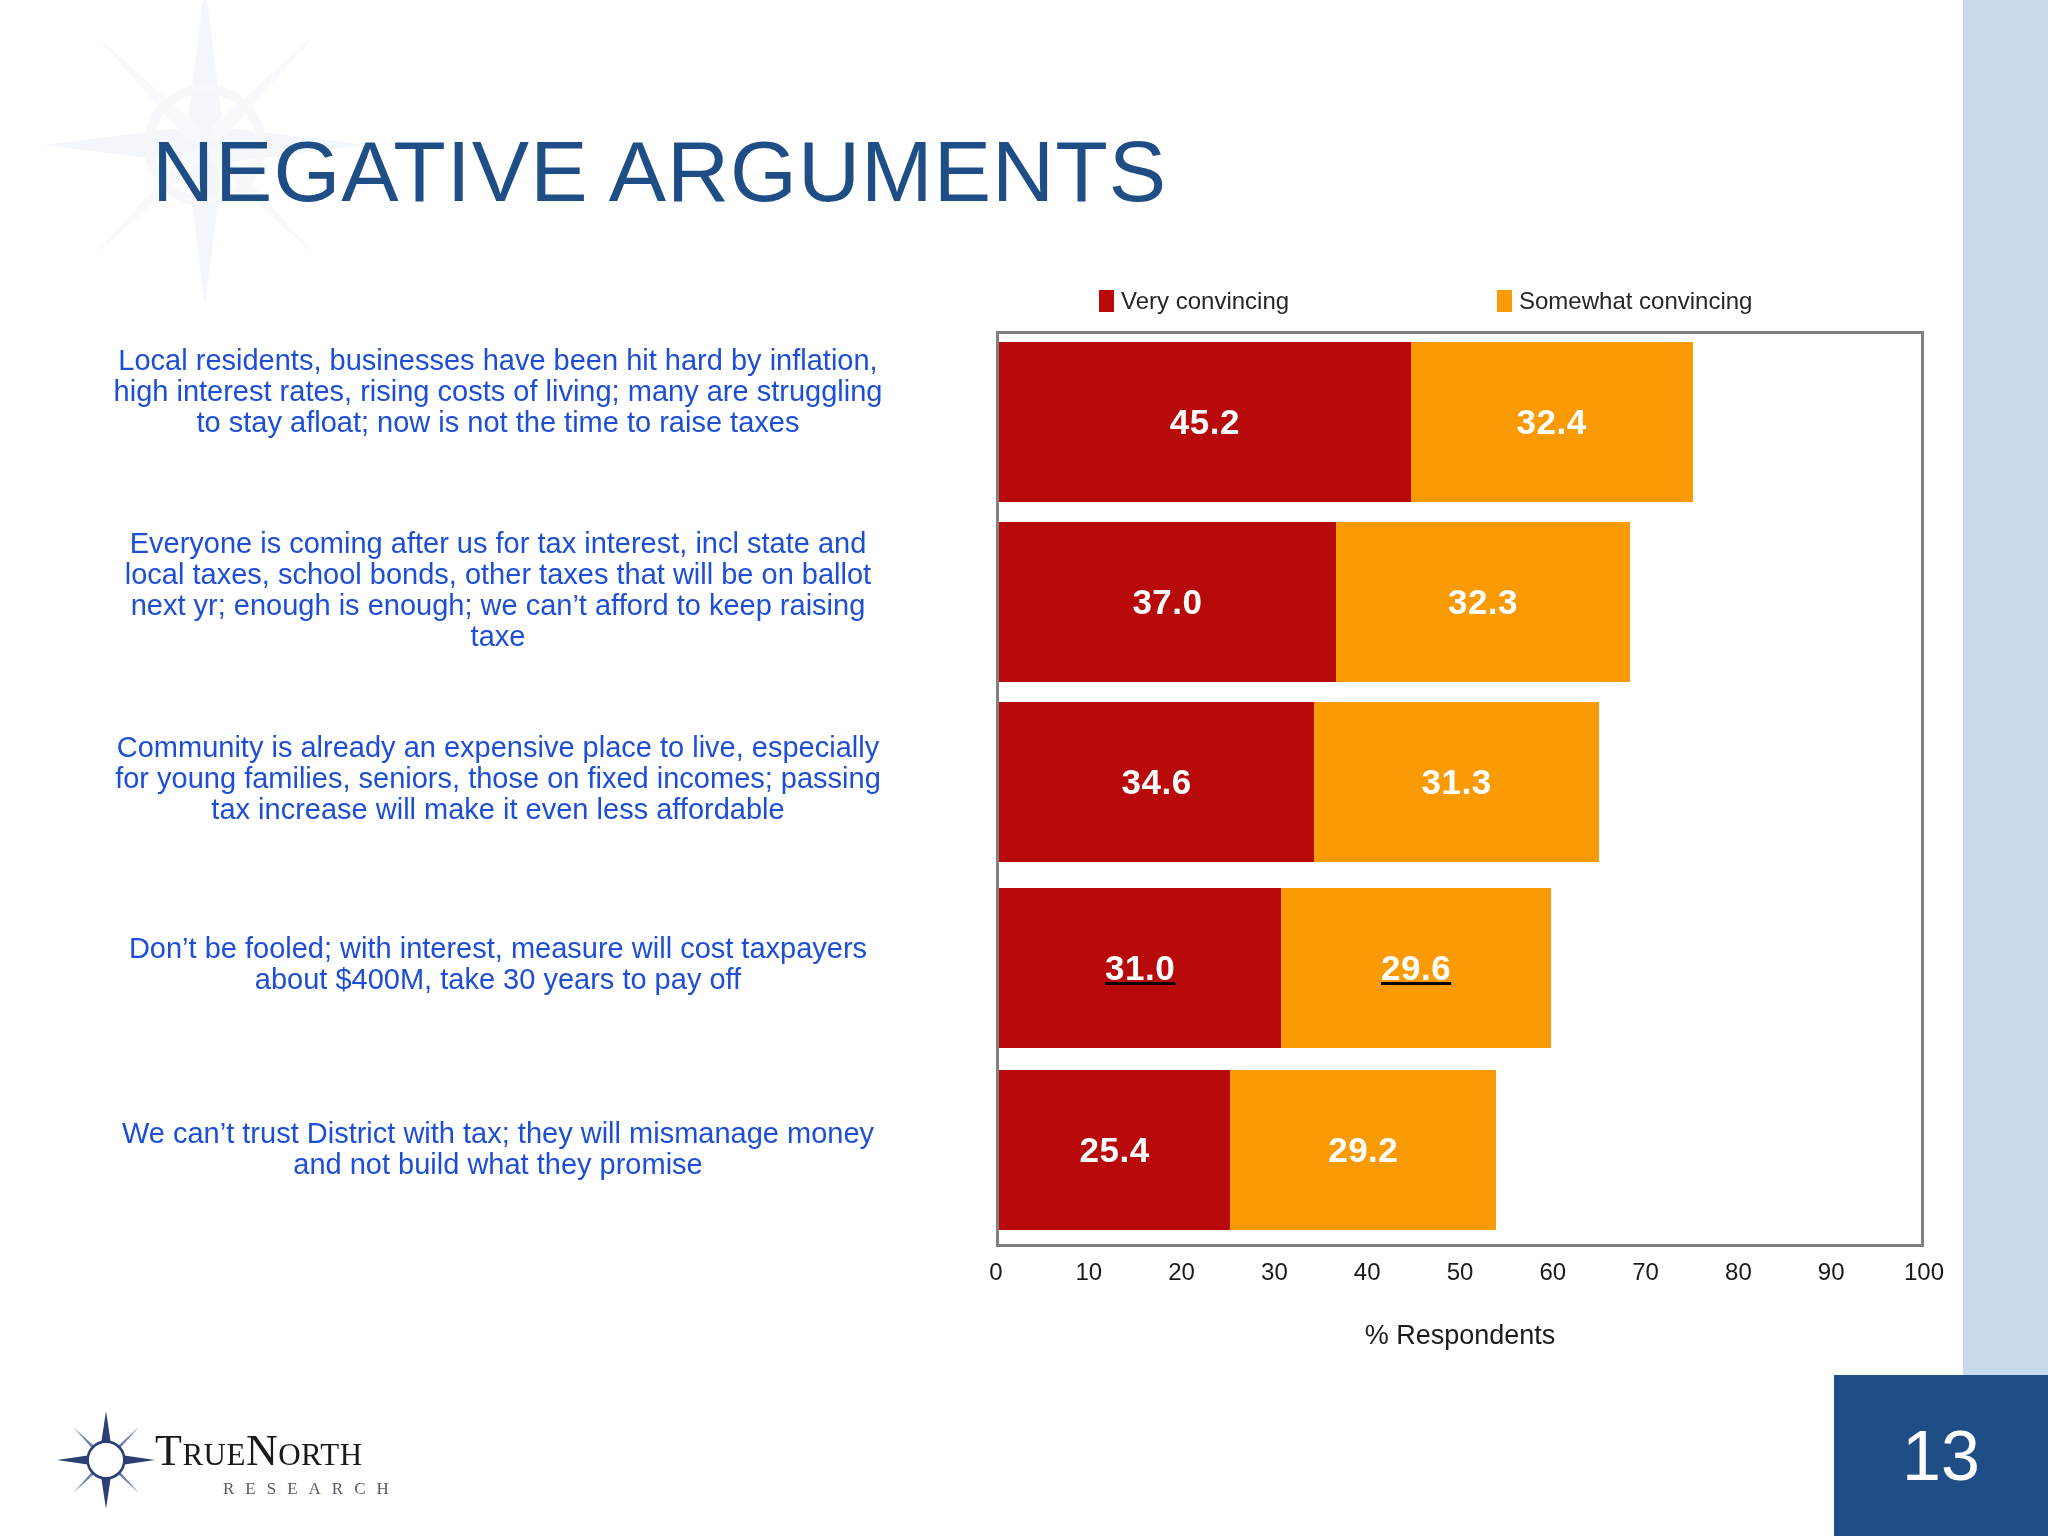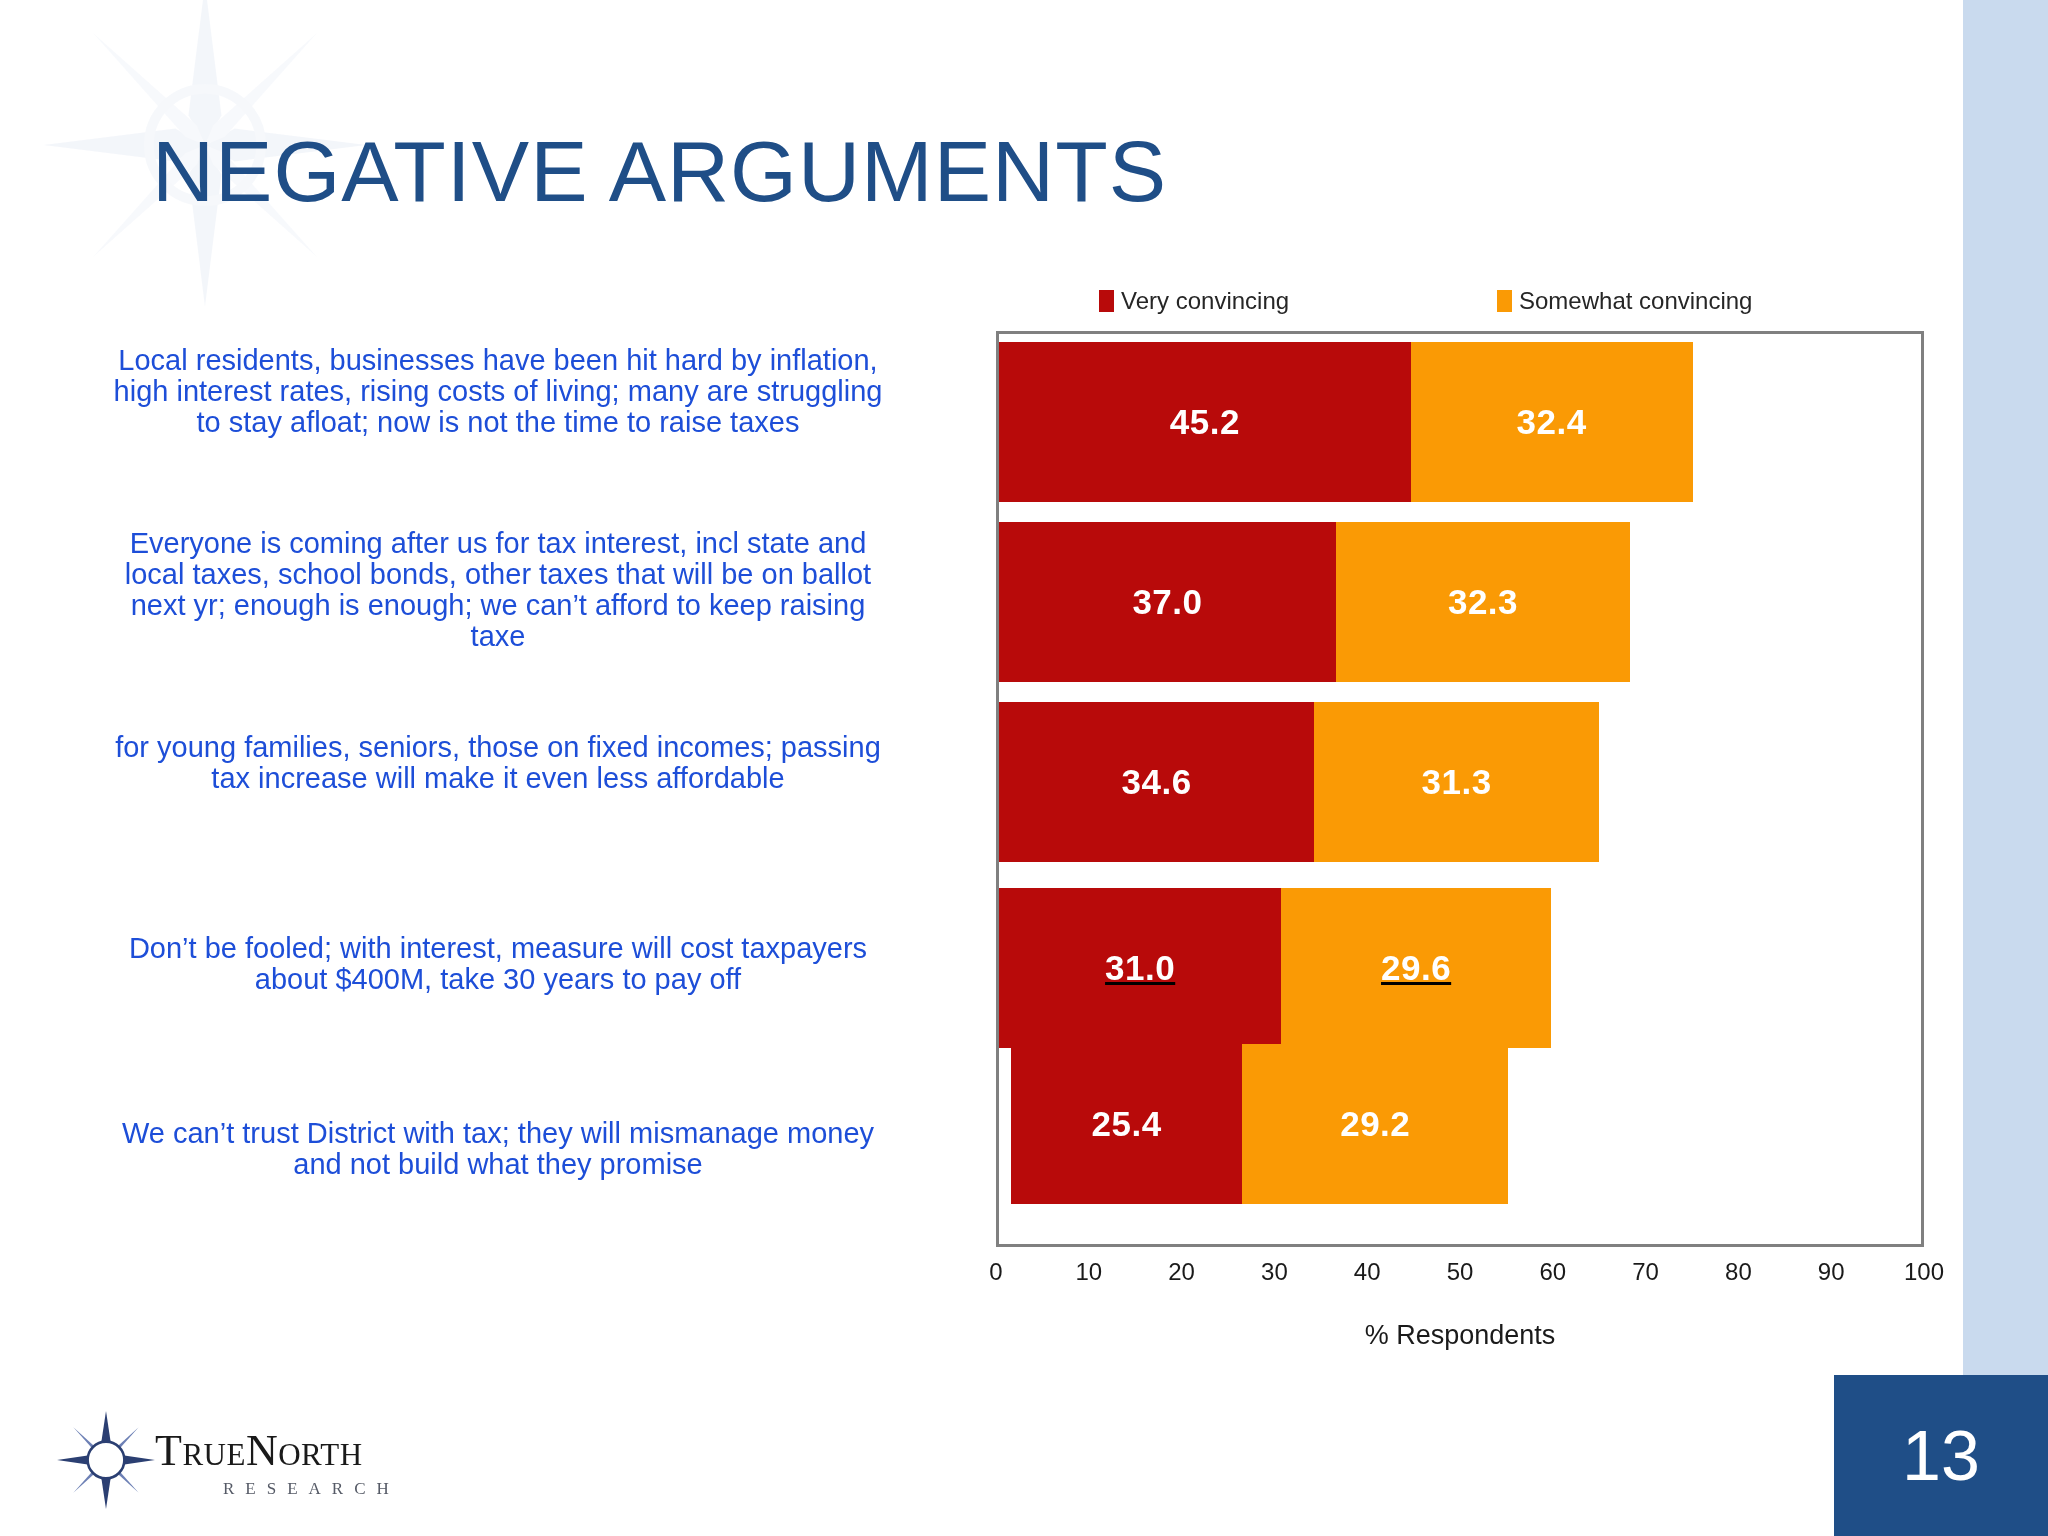--- a/index.html
+++ b/index.html
@@ -249,20 +249,21 @@
     <div>high interest rates, rising costs of living; many are struggling</div>
     <div>to stay afloat; now is not the time to raise taxes</div>
   </div>
   <div class="cat-label" style="top:528px;">
     <div>Everyone is coming after us for tax interest,  incl state and</div>
     <div>local taxes, school bonds, other taxes that will be on ballot</div>
     <div>next yr; enough is enough; we can’t afford to keep raising</div>
     <div>taxe</div>
   </div>
   <div class="cat-label" style="top:732px;">
+    <div>Community is already an expensive place to live, especially</div>
     <div>for young families, seniors, those on fixed incomes; passing</div>
     <div>tax increase will make it even less affordable</div>
   </div>
   <div class="cat-label" style="top:933px;">
     <div>Don’t be fooled; with interest, measure will cost taxpayers</div>
     <div>about $400M, take 30 years to pay off</div>
   </div>
   <div class="cat-label" style="top:1118px;">
     <div>We can’t trust District with tax; they will mismanage money</div>
     <div>and not build what they promise</div>
@@ -300,21 +301,21 @@
 
       <div class="bar-row" style="top:554px;text-decoration:underline;">
         <div class="bar-seg" style="background:#b80a0a;width:282.3px;">
           <span class="bar-label">31.0</span>
         </div>
         <div class="bar-seg" style="background:#fa9a05;width:269.6px;">
           <span class="bar-label">29.6</span>
         </div>
       </div>
 
-      <div class="bar-row" style="top:710px;padding-left:12px;">
+      <div class="bar-row" style="top:736px;">
         <div class="bar-seg" style="background:#b80a0a;width:231.3px;">
           <span class="bar-label">25.4</span>
         </div>
         <div class="bar-seg" style="background:#fa9a05;width:265.9px;">
           <span class="bar-label">29.2</span>
         </div>
       </div>
 
     </div>
   </div>

